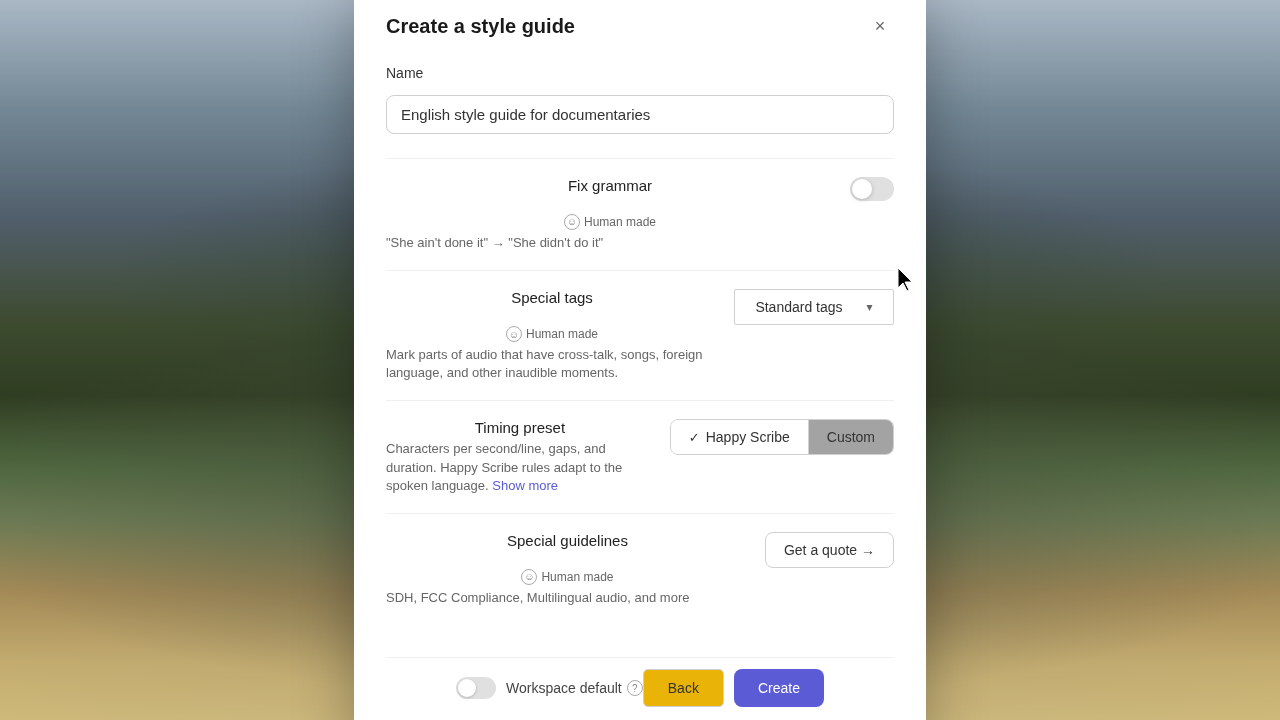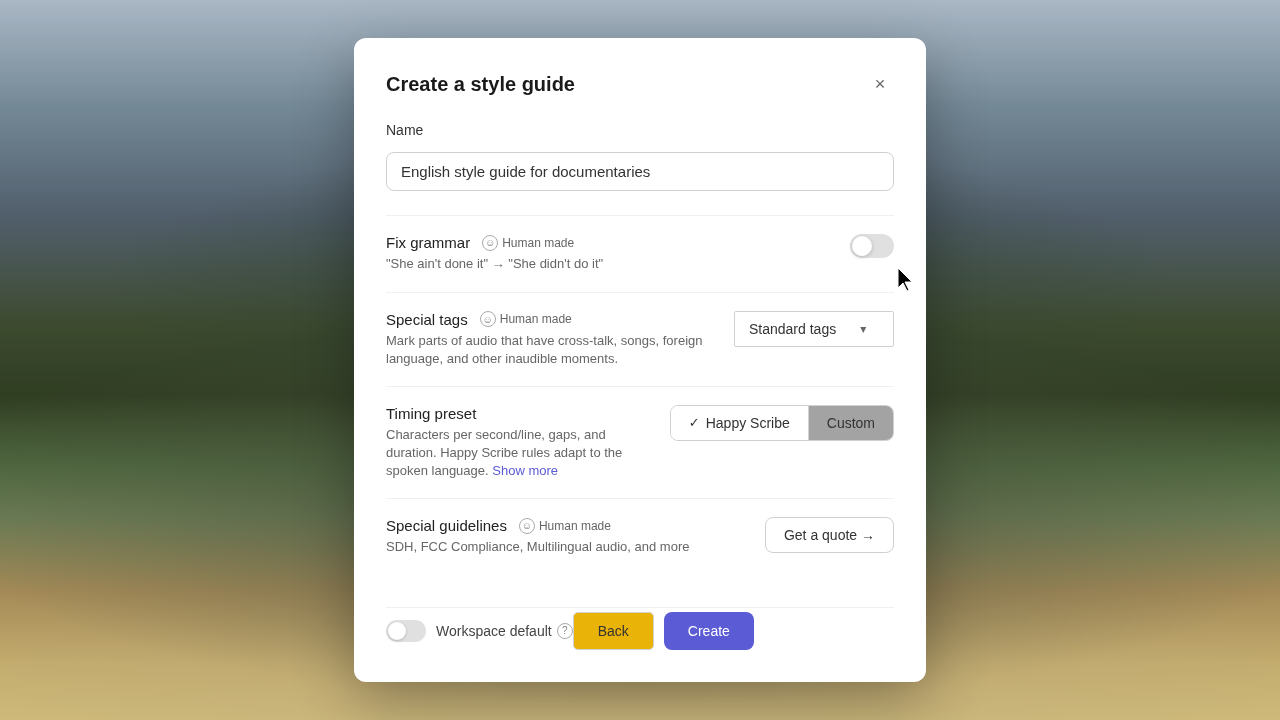--- a/index.html
+++ b/index.html
@@ -99,22 +99,23 @@
     }
 
     .section-left {
       flex: 1;
       padding-right: 16px;
     }
 
     .section-title-row {
       display: flex;
       align-items: center;
-      gap: 12px;
+      gap: 20px;
       margin-bottom: 4px;
+      flex-direction: column;
     }
 
     .section-title {
       font-size: 15px;
       font-weight: 500;
       color: #222;
     }
 
     .badge {
       display: flex;
@@ -188,21 +189,21 @@
       align-items: center;
       gap: 24px;
       padding: 9px 14px;
       border: 1.5px solid #d0d0d0;
       border-radius: 2px;
       background: #fff;
       font-size: 14px;
       color: #333;
       cursor: pointer;
       min-width: 160px;
-      justify-content: flex-start;
+      justify-content: center;
     }
 
     .chevron {
       font-size: 12px;
       color: #666;
     }
 
     
     .preset-group {
       display: flex;
@@ -246,23 +247,23 @@
       font-size: 14px;
       color: #333;
       cursor: pointer;
       white-space: nowrap;
     }
 
     
     .modal-footer {
       display: flex;
       align-items: center;
-      justify-content: flex-start;
+      justify-content: center;
       margin-top: 32px;
-      padding-top: 4px;
+      padding-top: 11px;
       border-top: 1px solid #f0f0f0;
     }
 
     .workspace-default {
       display: flex;
       align-items: center;
       gap: 10px;
     }
 
     .ws-toggle-track {

